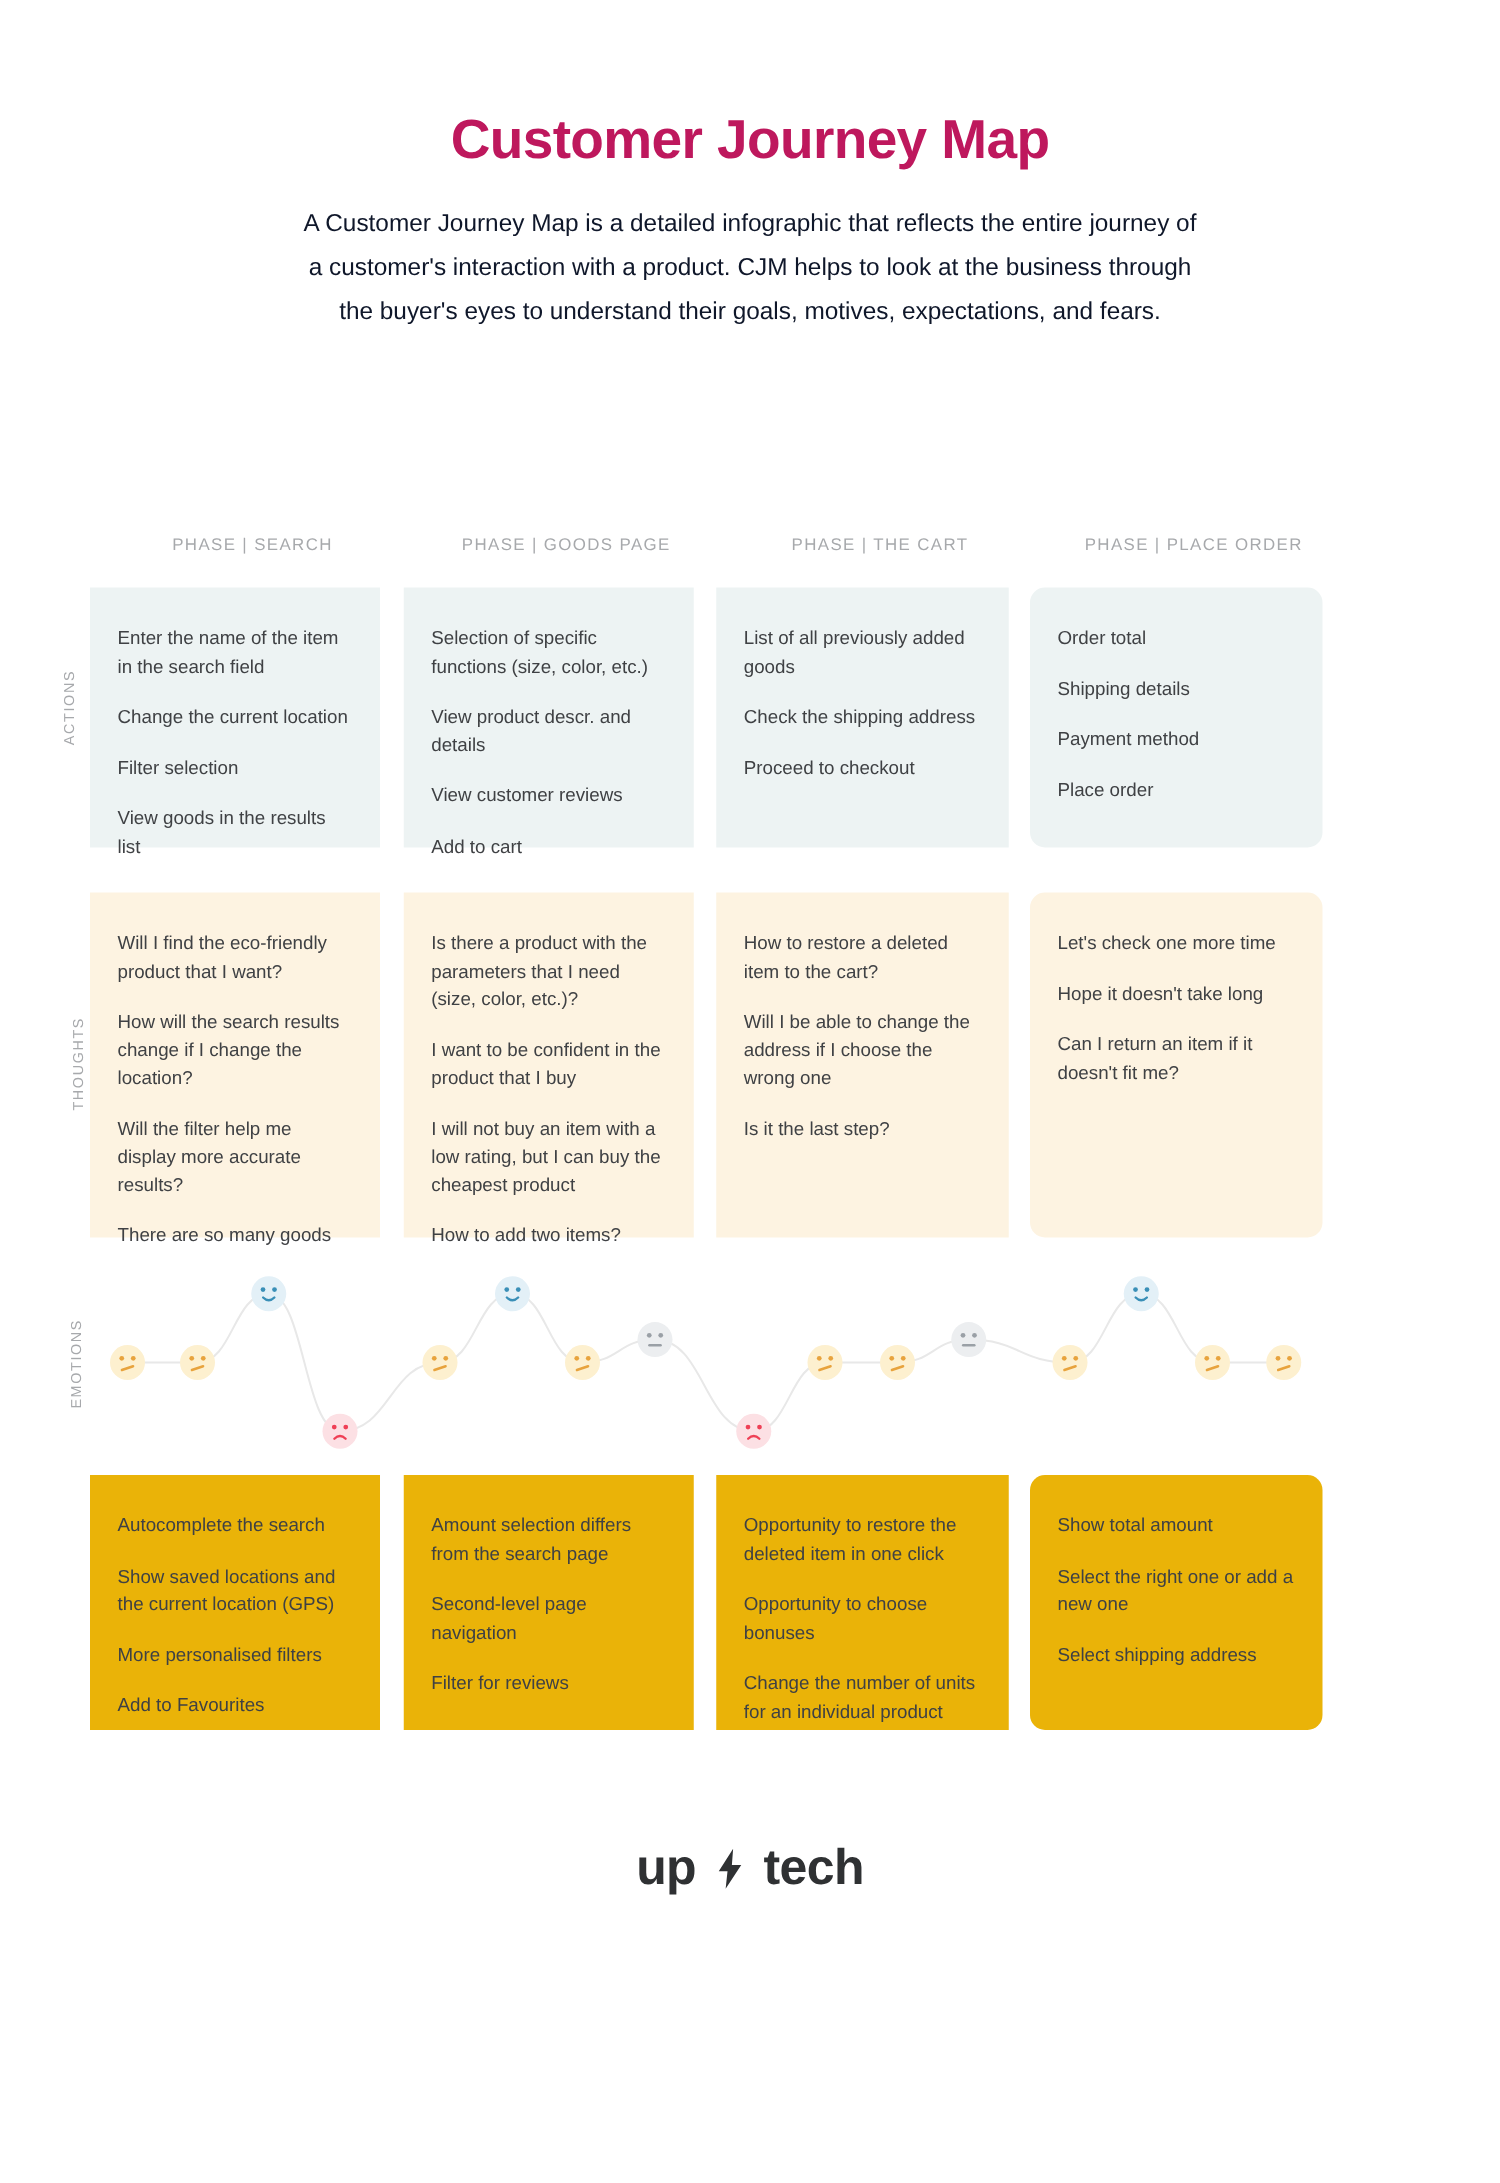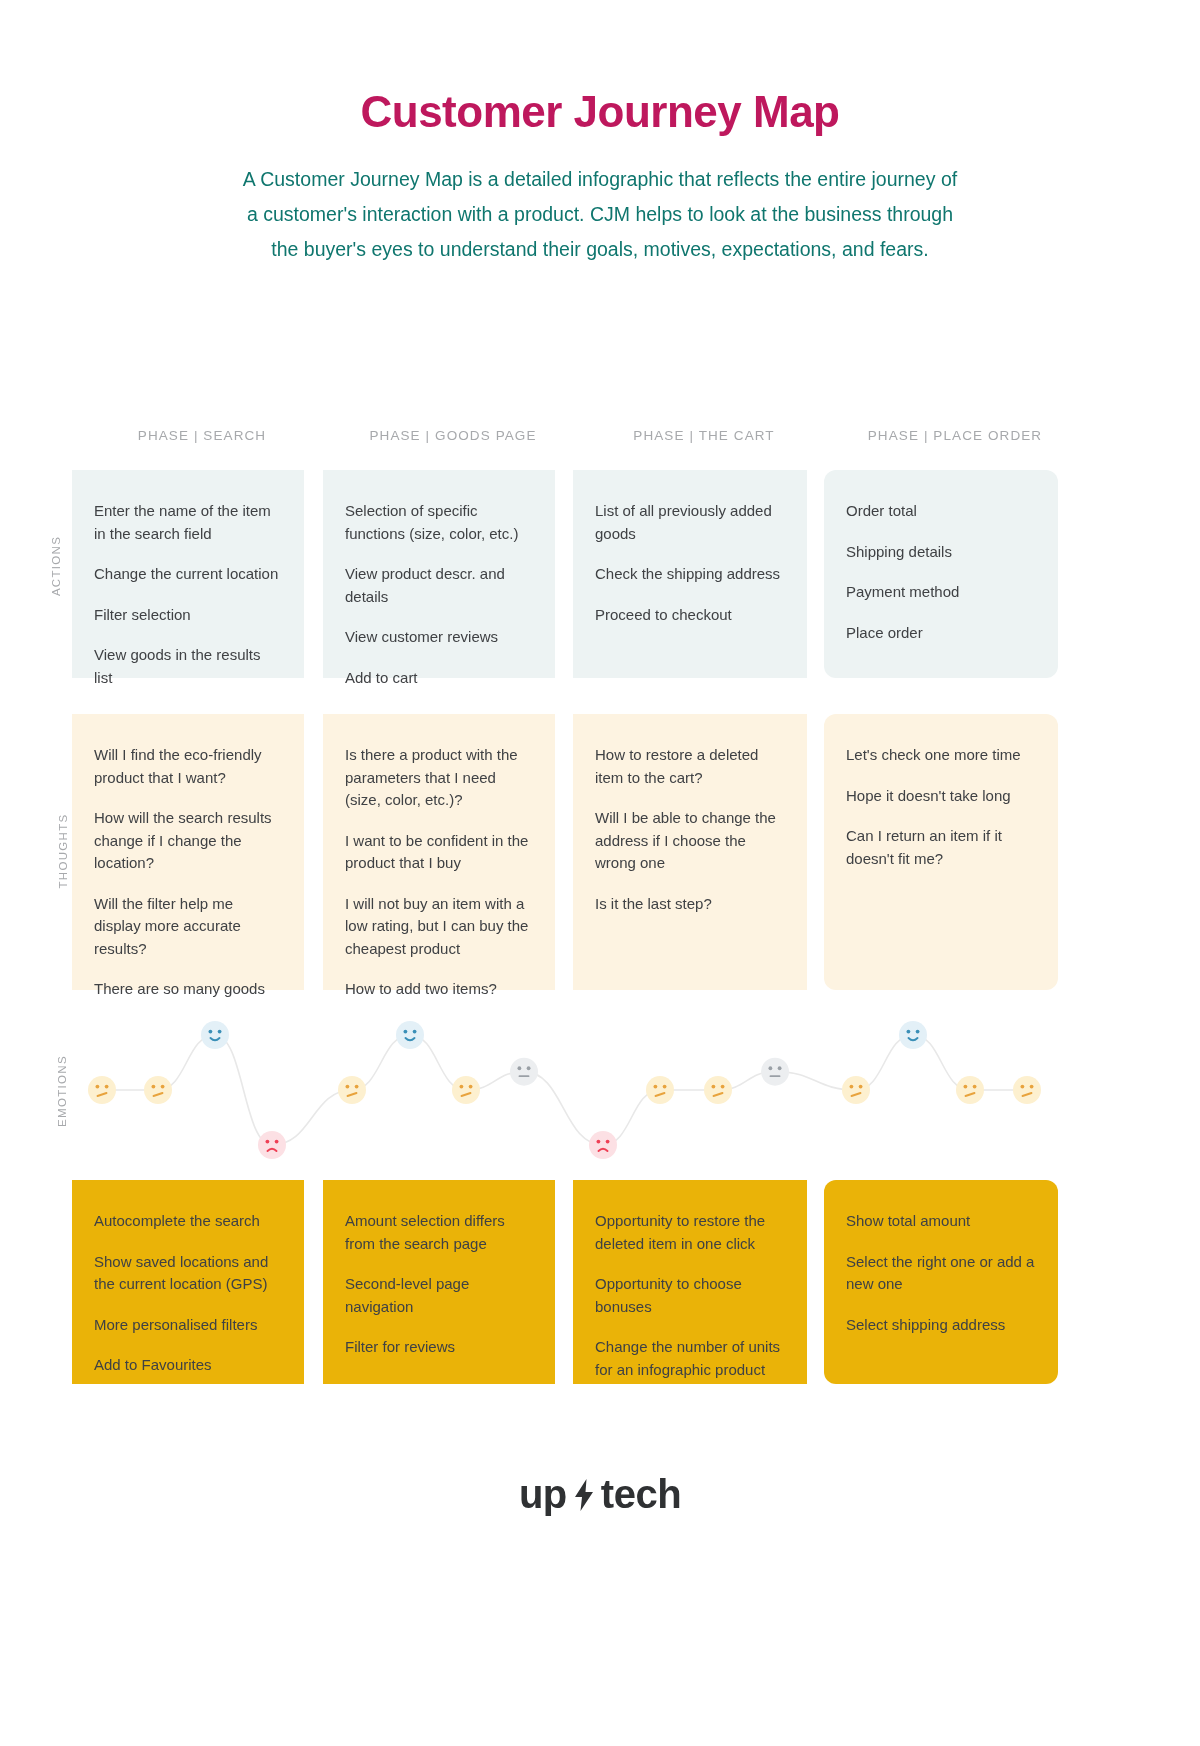--- a/index.html
+++ b/index.html
@@ -19,21 +19,21 @@
     font-weight:bold;
     letter-spacing:-0.5px;
     color:#be185d;
     line-height:1.1;
   }
   .page-desc {
     margin:26px auto 0;
     width:730px;
     font-size:19.5px;
     line-height:35px;
-    color:#0f766e;
+    color:#0f172a;
     font-weight:400;
   }
 
   
   .map {
     position:absolute;
     left:0; top:0;
     width:1200px;
   }
   .row-labels { position:absolute; left:0; top:0; width:1200px; }
@@ -111,21 +111,21 @@
   .footer {
     position:absolute;
     left:0; top:1472px;
     width:1200px;
     text-align:center;
   }
   .logo {
     display:inline-flex;
     align-items:center;
     justify-content:center;
-    gap:2px;
+    gap:12px;
     font-size:40px;
     font-weight:bold;
     letter-spacing:-0.5px;
     color:#2f3133;
   }
   .logo .bolt { display:inline-flex; align-items:center; padding:0 2px; }
 </style>
 </head>
 <body>
 
@@ -319,21 +319,21 @@
       <p>Add to Favourites</p>
     </div>
     <div class="cell col c1">
       <p>Amount selection differs from the search page</p>
       <p>Second-level page navigation</p>
       <p>Filter for reviews</p>
     </div>
     <div class="cell col c2">
       <p>Opportunity to restore the deleted item in one click</p>
       <p>Opportunity to choose bonuses</p>
-      <p>Change the number of units for an infographic product</p>
+      <p>Change the number of units for an individual product</p>
     </div>
     <div class="cell col c3">
       <p>Show total amount</p>
       <p>Select the right one or add a new one</p>
       <p>Select shipping address</p>
     </div>
   </div>
 
 </div>
 

